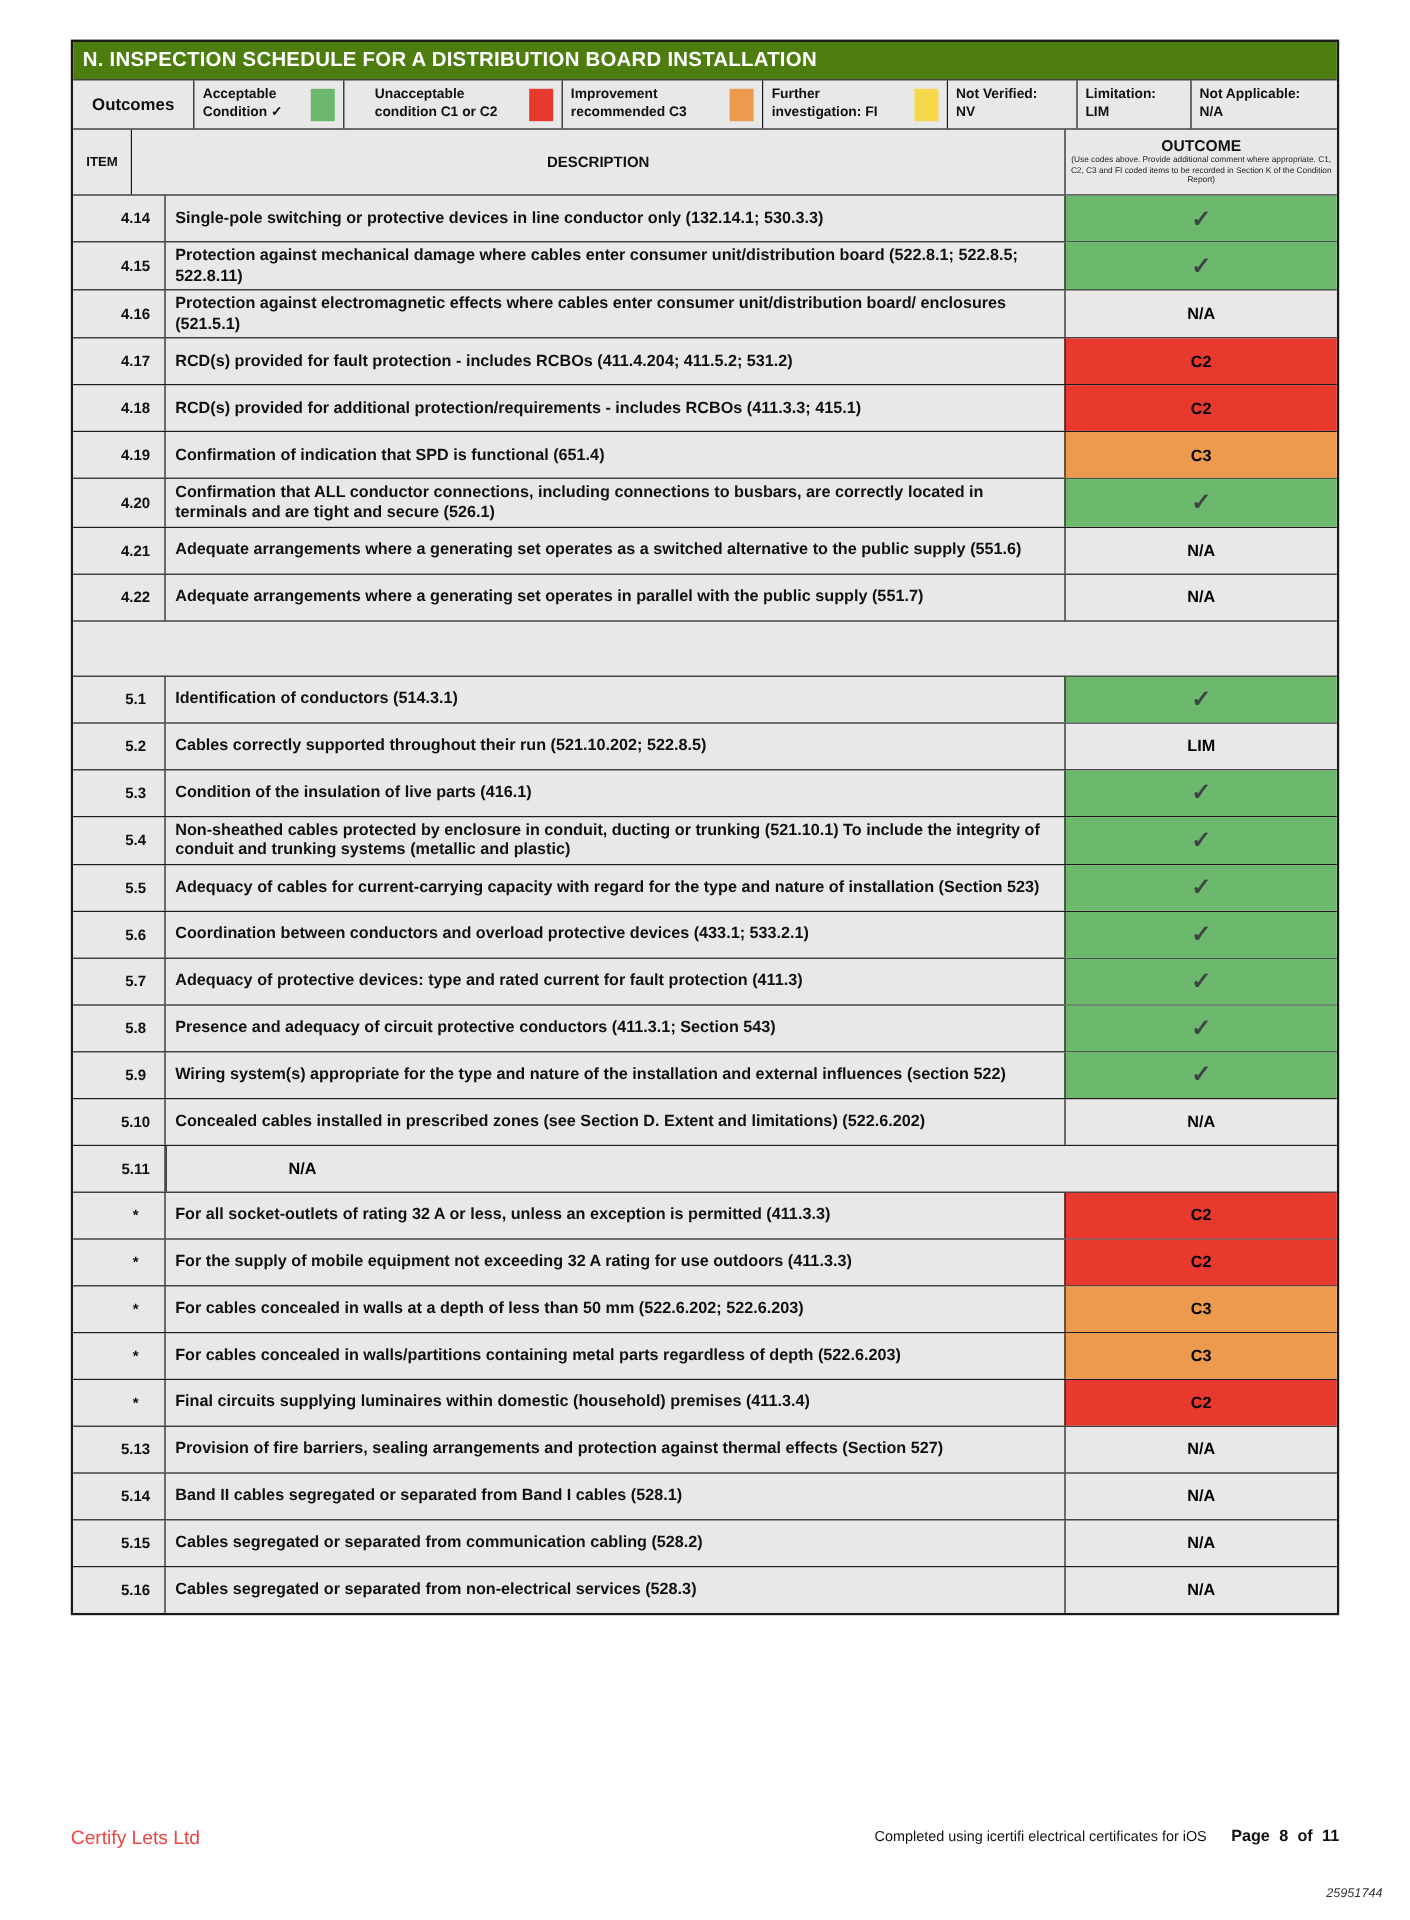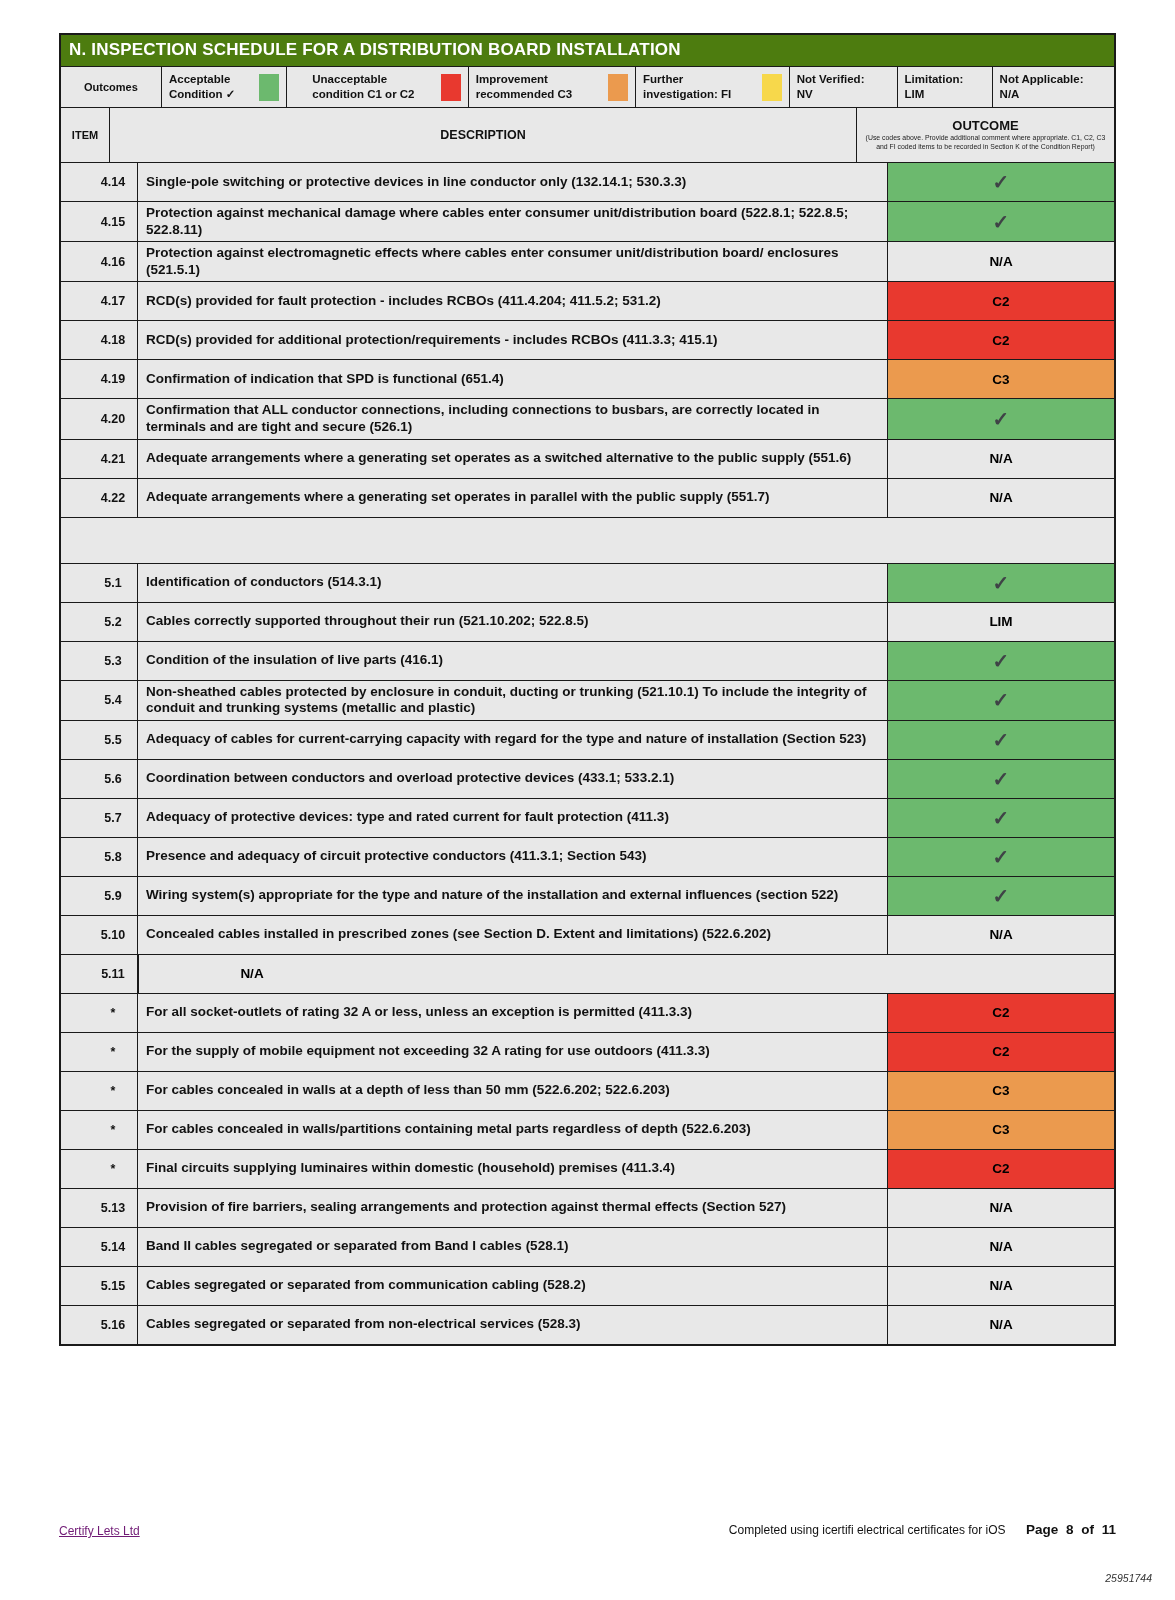--- a/index.html
+++ b/index.html
@@ -23,41 +23,41 @@
   .legend { display: flex; background: #e8e8e8; border-top: 1.5px solid #1a1a1a; }
   .legend-cell {
     border-right: 1.5px solid #1a1a1a; padding: 4px 7px;
     display: flex; align-items: center;
     font-size: 11.5px; font-weight: bold; line-height: 1.3;
     min-height: 40px;
   }
   .legend-cell:last-child { border-right: none; }
   .legend-cell .ltext { flex: 1; }
   .swatch { width: 20px; height: 27px; flex: none; margin-left: 6px; }
-  .lc-outcomes { width: 103px; justify-content: center; font-size: 11px; }
+  .lc-outcomes { width: 103px; justify-content: center; font-size: 14px; }
   .lc-acceptable { width: 128px; }
   .lc-unacceptable { width: 167px; margin-left: 18px; }
   .lc-improvement { width: 171px; }
   .lc-further { width: 157px; }
   .lc-nv { width: 110px; }
   .lc-lim { width: 97px; }
   .lc-na { width: 124px; }
   
   .colhead { display: flex; background: #e8e8e8; border-top: 1.5px solid #1a1a1a; min-height: 55px; }
   .colhead .item-h {
     width: 49px; flex: none; border-right: 1.5px solid #1a1a1a;
     display: flex; align-items: center; justify-content: center;
     font-weight: bold; font-size: 11px;
   }
   .colhead .desc-h {
     flex: 1; display: flex; align-items: center; justify-content: center;
     font-weight: bold; font-size: 12.5px;
   }
   .colhead .out-h {
-    width: 258px; flex: none; border-left: 1.5px solid #1a1a1a;
+    width: 227px; flex: none; border-left: 1.5px solid #1a1a1a;
     display: flex; flex-direction: column; align-items: center; justify-content: center;
     padding: 2px 4px; text-align: center;
   }
   .out-h .out-title { font-weight: bold; font-size: 13px; }
   .out-h .out-note { font-size: 6.9px; line-height: 1.25; color: #222; margin-top: 1px; }
   
   .row { display: flex; background: #e8e8e8; border-top: 1.5px solid #1a1a1a; min-height: 39px; }
   .row .cell.item {
     width: 49px; flex: none; border-right: 1.5px solid #1a1a1a;
     display: flex; align-items: center; justify-content: center;
@@ -71,21 +71,21 @@
     width: 227px; flex: none; border-left: 1.5px solid #1a1a1a;
     display: flex; align-items: center; justify-content: center;
     font-weight: bold; font-size: 13.5px; color: #000;
   }
   .row.section { background: #cecece; min-height: 36px; }
   .row.spacer { min-height: 46px; }
   .row .cell.out.check-mark { font-size: 20px; font-weight: bold; }
   
   .footer-left {
     position: absolute; left: 59px; top: 1524px;
-    font-size: 12px; color: #701a75; text-decoration: underline;
+    font-size: 16px; color: #ef4444;
   }
   .footer-right {
     position: absolute; right: 59px; top: 1522px;
     font-size: 12px; color: #111; white-space: nowrap;
   }
   .footer-right .page-text { font-weight: bold; font-size: 13.5px; word-spacing: 4px; margin-left: 17px; }
   .serial {
     position: absolute; right: 23px; top: 1572px;
     font-size: 10.5px; font-style: italic; color: #333;
   }

